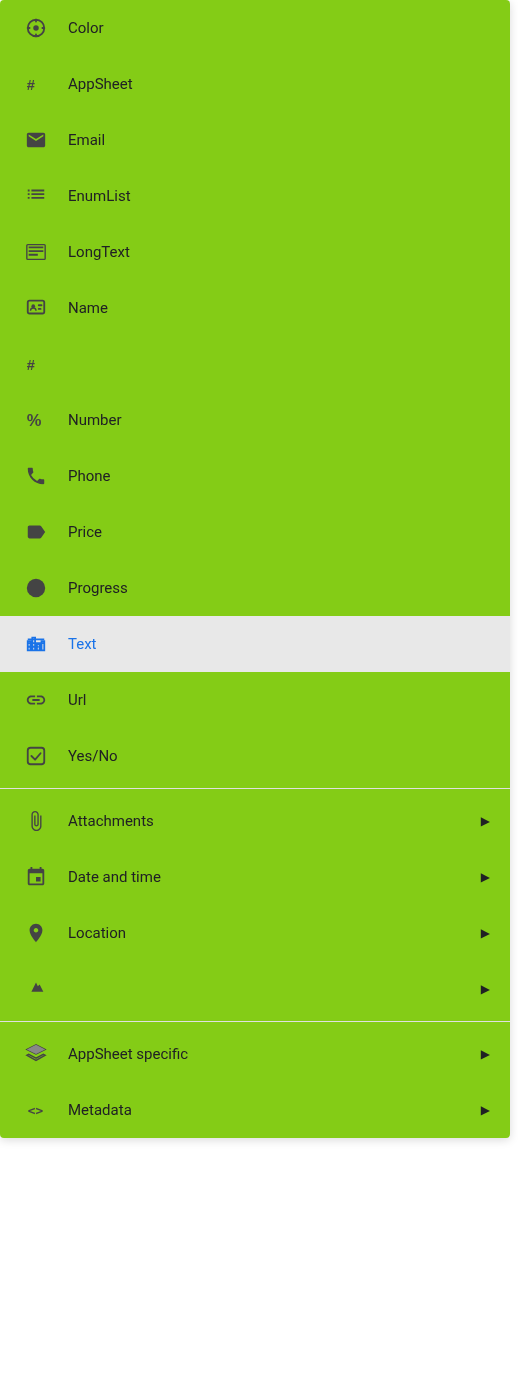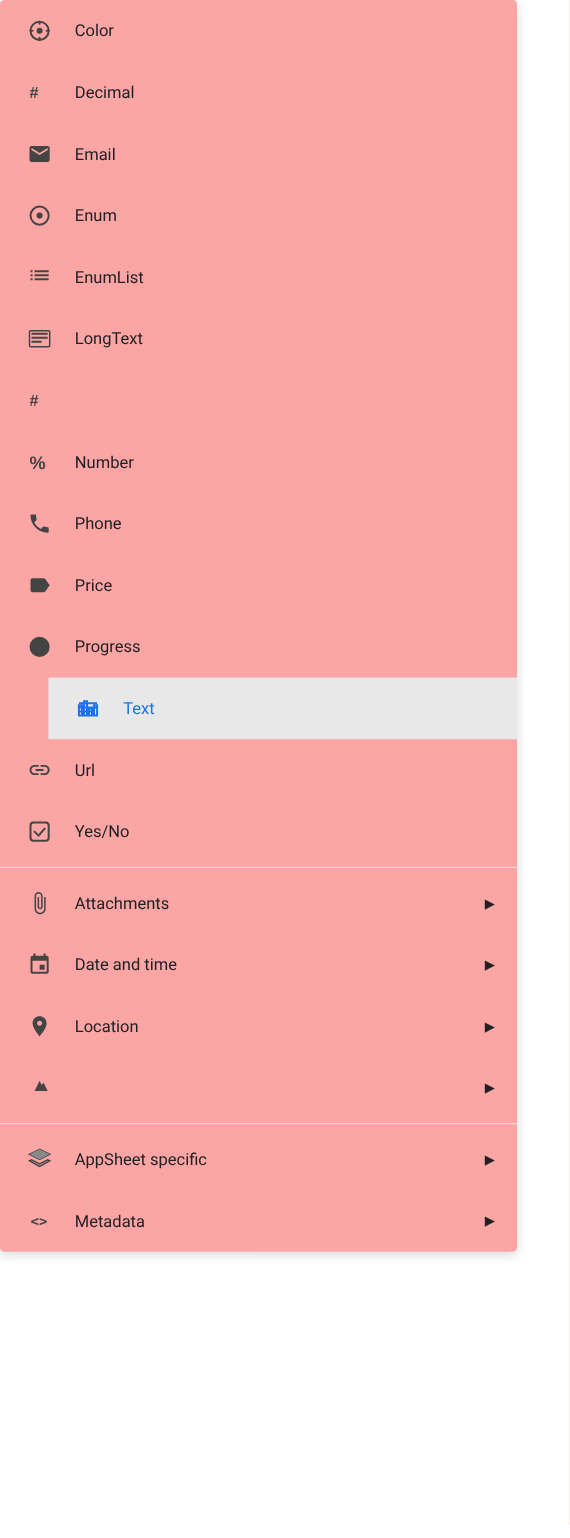--- a/index.html
+++ b/index.html
@@ -11,39 +11,38 @@
     body {
       width: 518px;
       min-height: 1398px;
       background: #fff;
       font-family: 'Roboto', Arial, sans-serif;
       font-size: 16px;
       color: #202124;
     }
 
     .menu-container {
-      width: 470px;
-      background: #fca5a5;
+      width: 510px;
+      background: #84cc16;
       border-radius: 4px;
       box-shadow: 0 2px 10px rgba(0,0,0,0.15);
       overflow: hidden;
     }
 
     .menu-item {
       display: flex;
       align-items: center;
       padding: 0 20px;
       height: 56px;
       cursor: pointer;
       position: relative;
     }
 
     .menu-item.selected {
       background: #e8e8e8;
-      margin-left: 44px;
     }
 
     .menu-item.selected .item-label {
       color: #1a73e8;
     }
 
     .menu-icon {
       width: 32px;
       height: 32px;
       display: flex;
@@ -101,61 +100,63 @@
     </span>
     <span class="item-label">Color</span>
   </div>
 
   <div class="menu-item">
     <span class="menu-icon">
       <svg viewBox="0 0 24 24">
           <text x="2" y="18" font-size="16" font-weight="bold" font-family="Arial">#</text>
         </svg>
     </span>
-    <span class="item-label">Decimal</span>
+    <span class="item-label">AppSheet</span>
   </div>
 
   <div class="menu-item">
     <span class="menu-icon">
       <svg viewBox="0 0 24 24">
           <path d="M20 4H4c-1.1 0-2 .9-2 2v12c0 1.1.9 2 2 2h16c1.1 0 2-.9 2-2V6c0-1.1-.9-2-2-2zm0 4l-8 5-8-5V6l8 5 8-5v2z"></path>
         </svg>
     </span>
     <span class="item-label">Email</span>
   </div>
 
-  <div class="menu-item">
-    <span class="menu-icon">
-      <svg viewBox="0 0 24 24">
-          <circle cx="12" cy="12" r="9" fill="none" stroke="currentColor" stroke-width="2"></circle>
-          <circle cx="12" cy="12" r="3"></circle>
-        </svg>
-    </span>
-    <span class="item-label">Enum</span>
-  </div>
 
   <div class="menu-item">
     <span class="menu-icon">
       <svg viewBox="0 0 24 24">
           <path d="M3 5h2v2H3zm4 0h14v2H7zM3 9h2v2H3zm4 0h14v2H7zm-4 4h2v2H3zm4 0h14v2H7z"></path>
         </svg>
     </span>
     <span class="item-label">EnumList</span>
   </div>
 
   <div class="menu-item">
     <span class="menu-icon">
       <svg viewBox="0 0 24 24">
           <path d="M4 6h16v2H4zm0 4h16v2H4zm0 4h10v2H4z"></path>
           <rect x="2" y="4" width="20" height="16" rx="1" fill="none" stroke="currentColor" stroke-width="1.5"></rect>
         </svg>
     </span>
     <span class="item-label">LongText</span>
   </div>
 
+  <div class="menu-item">
+    <span class="menu-icon">
+      <svg viewBox="0 0 24 24">
+          <rect x="3" y="4" width="18" height="14" rx="2" fill="none" stroke="currentColor" stroke-width="2"></rect>
+          <circle cx="9" cy="10" r="2"></circle>
+          <path d="M6 15c0-1.66 1.34-3 3-3s3 1.34 3 3" fill="none" stroke="currentColor" stroke-width="1.5"></path>
+          <path d="M15 9h3M15 13h2" stroke="currentColor" stroke-width="2" stroke-linecap="round"></path>
+        </svg>
+    </span>
+    <span class="item-label">Name</span>
+  </div>
 
   <div class="menu-item">
     <span class="menu-icon">
       <svg viewBox="0 0 24 24">
           <text x="2" y="18" font-size="16" font-weight="bold" font-family="Arial">#</text>
         </svg>
     </span>
   </div>
 
   <div class="menu-item">

